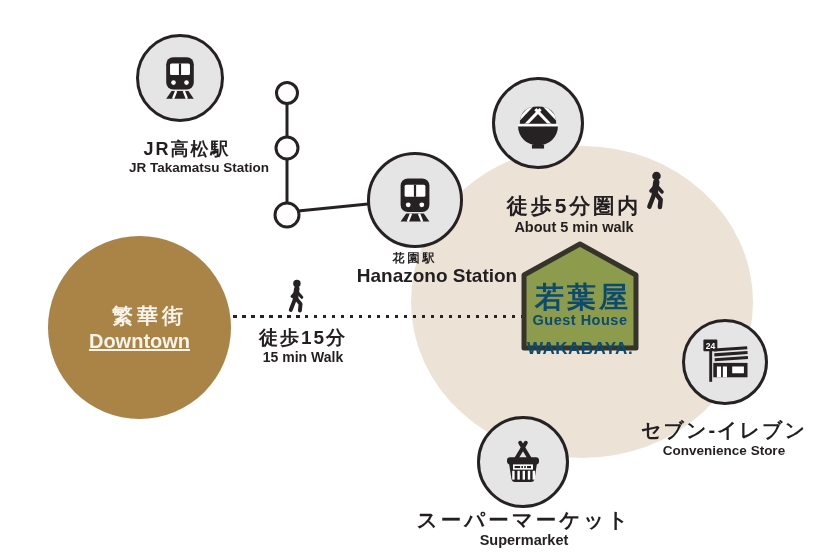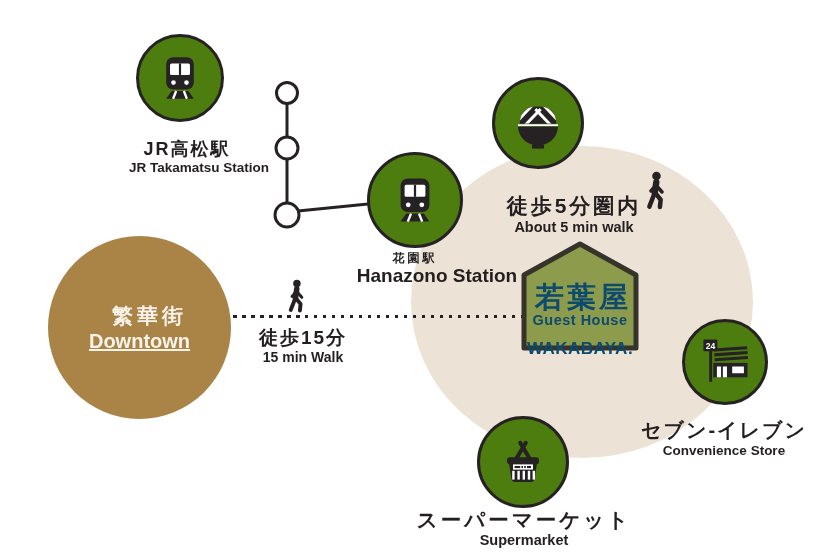--- a/index.html
+++ b/index.html
@@ -6,21 +6,21 @@
   .stage{
     position:relative;width:820px;height:560px;background:#ffffff;overflow:hidden;
     font-family:"Liberation Sans",sans-serif;color:#231f20;
   }
   .bg-layer{position:absolute;left:0;top:0;z-index:0;}
   .dotted-path{
     position:absolute;left:233px;top:315px;width:292px;height:3px;z-index:1;
     background-image:repeating-linear-gradient(90deg,#262223 0 3.5px,transparent 3.5px 9px);
   }
   .circle{
-    position:absolute;box-sizing:border-box;background:#4d7c0f;border:3px solid #262223;
+    position:absolute;box-sizing:border-box;background:#e5e5e5;border:3px solid #262223;
     border-radius:50%;display:flex;align-items:center;justify-content:center;z-index:3;
   }
   .downtown{
     position:absolute;left:48px;top:236px;width:183px;height:183px;border-radius:50%;
     background:#aa8347;z-index:2;display:flex;flex-direction:column;align-items:center;
     justify-content:center;color:#f8f4ec;text-align:center;
   }
   .downtown .jp{font-size:21px;font-weight:bold;letter-spacing:4px;margin-left:20px;}
   .downtown .en{font-size:20px;font-weight:bold;margin-top:0;text-decoration:underline;}
   .label{

